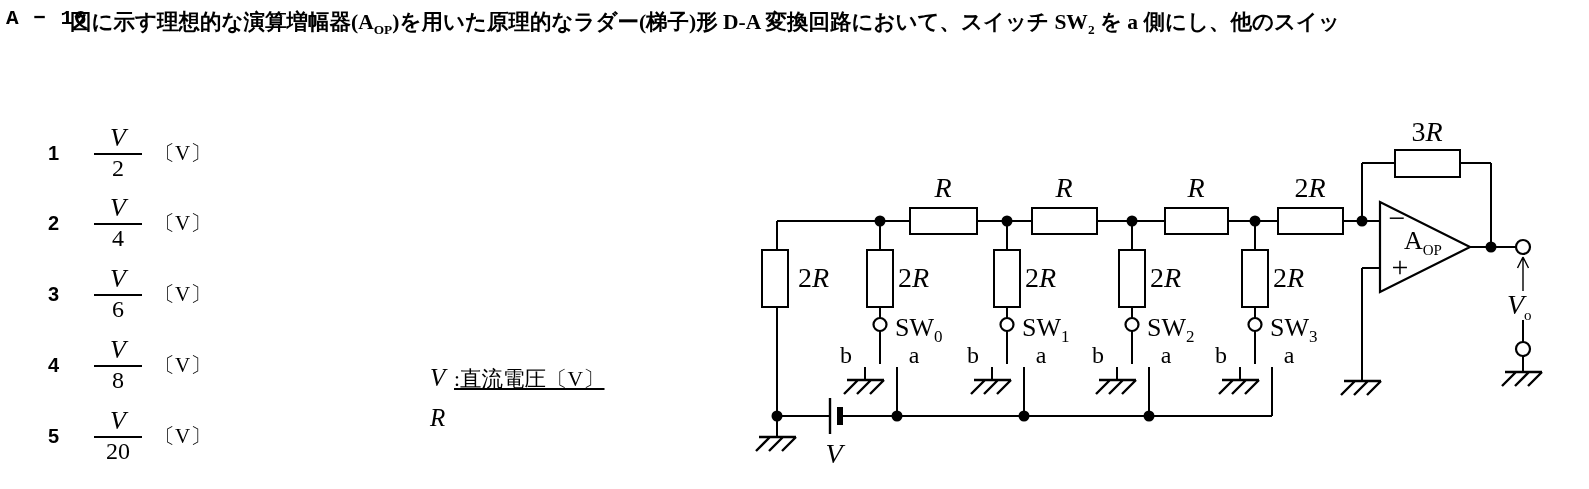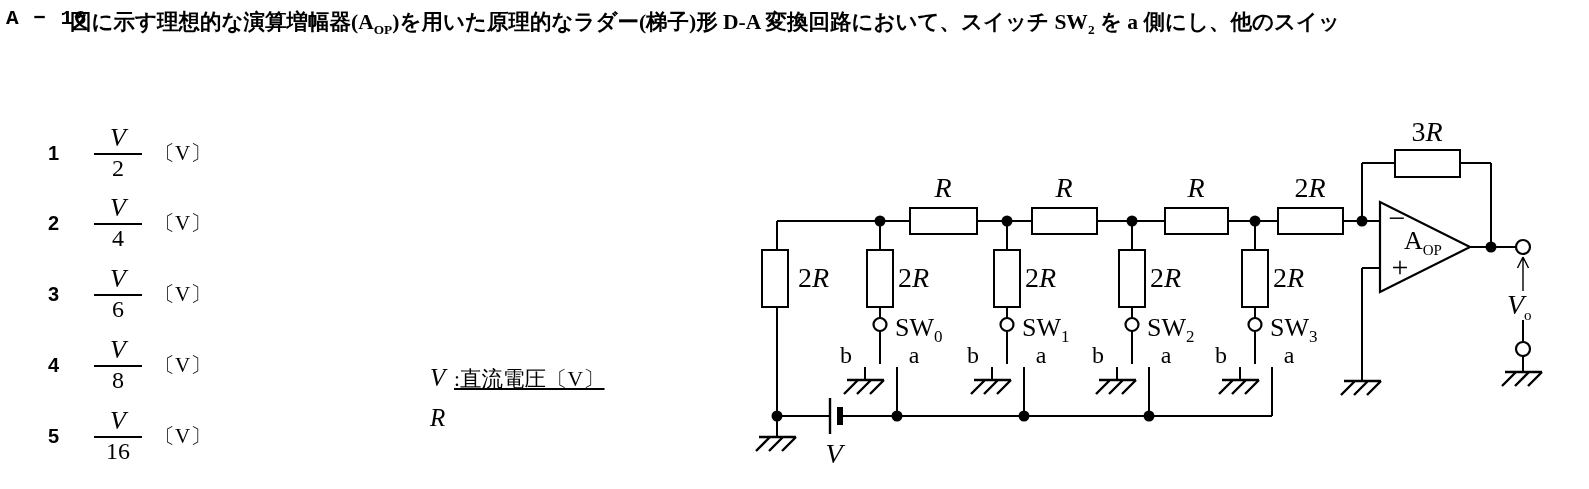--- a/index.html
+++ b/index.html
@@ -100,21 +100,21 @@
     <span class="frac">
       <span class="fnum">V</span>
       <span class="fden">8</span>
     </span>
     <span class="cunit">〔V〕</span>
   </div>
   <div class="choice" style="top:407px">
     <span class="cnum">5</span>
     <span class="frac">
       <span class="fnum">V</span>
-      <span class="fden">16</span>
+      <span class="fden">20</span>
     </span>
     <span class="cunit">〔V〕</span>
   </div>
 </div>
 
 <div class="legend">
   <div class="lrow">
     <span class="lsym">V</span>
     <span class="ltext">:直流電圧〔V〕</span>
   </div>

